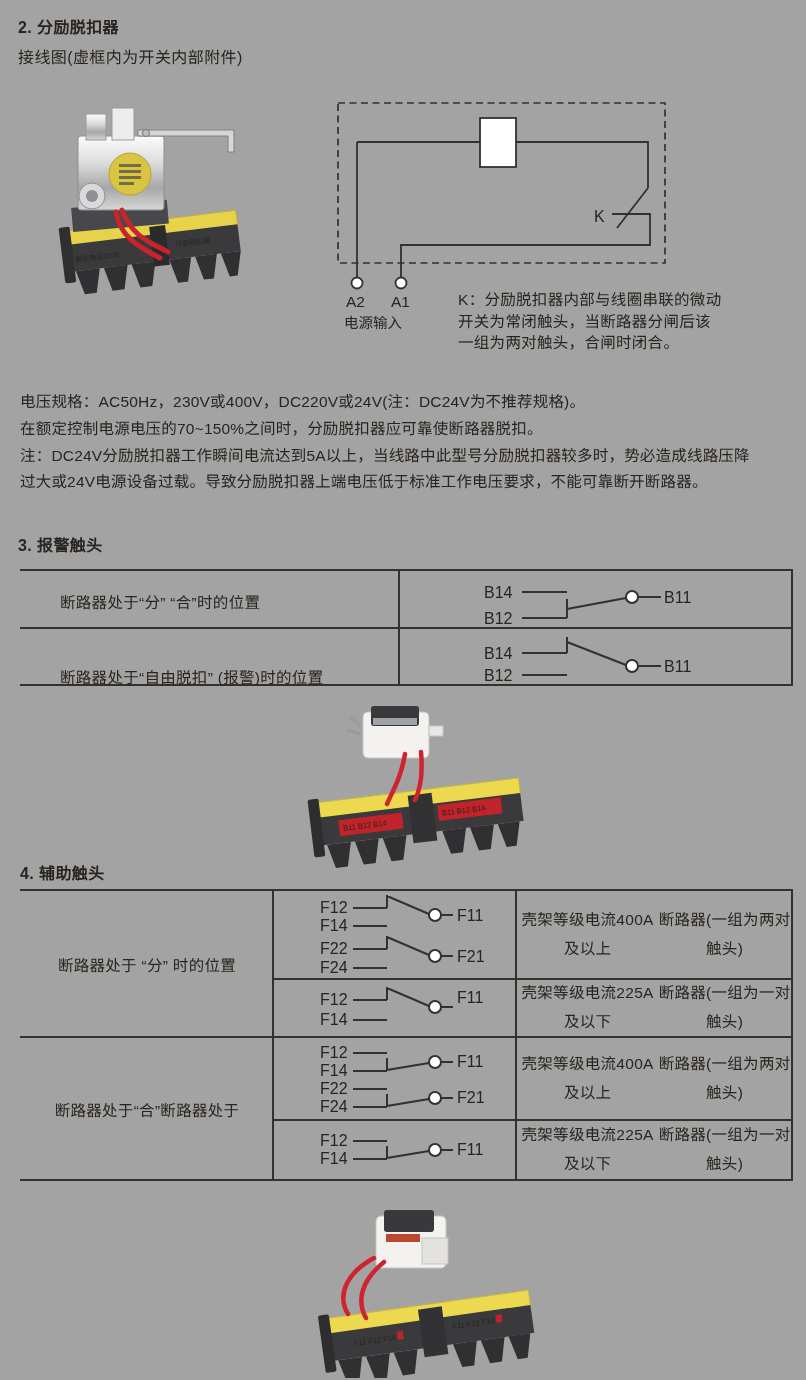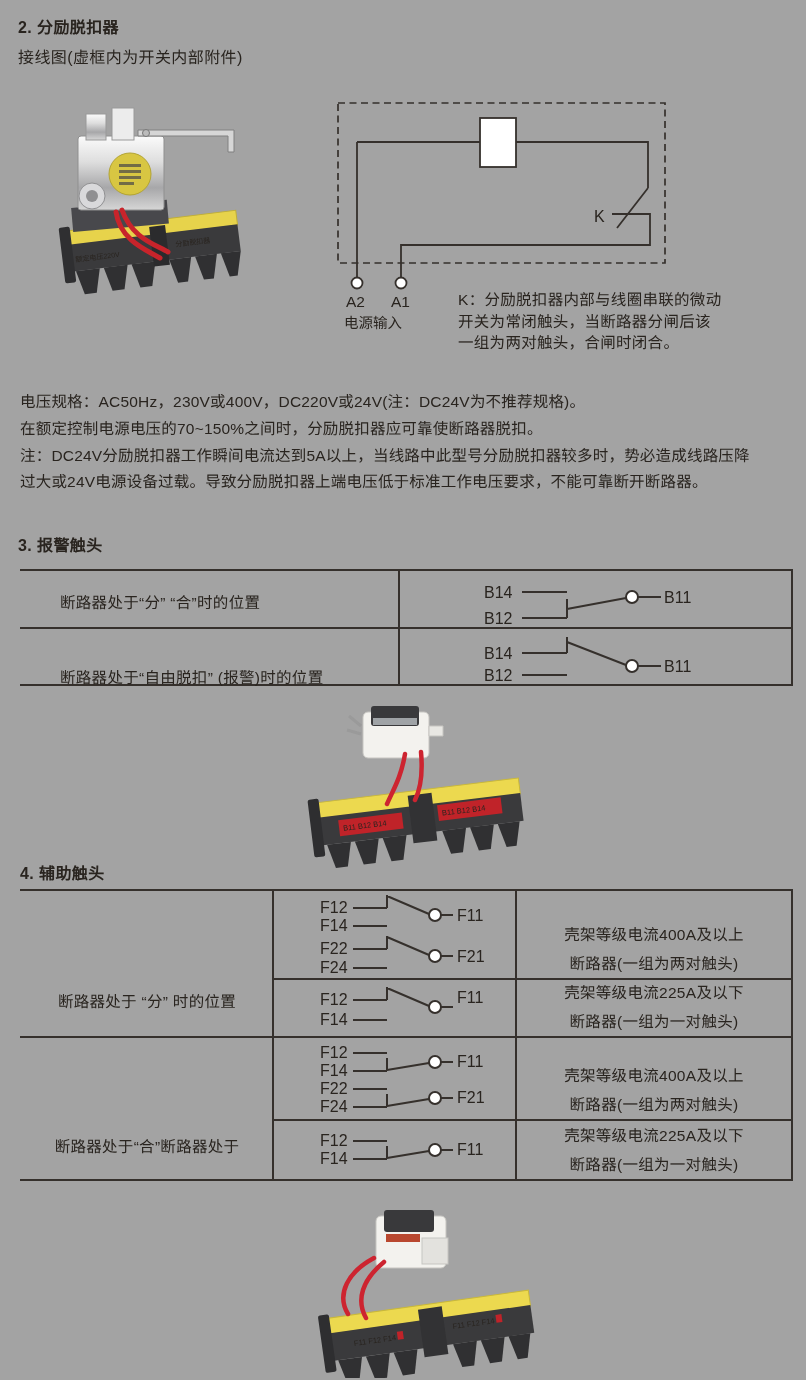--- a/index.html
+++ b/index.html
@@ -8,23 +8,23 @@
     width:806px; height:1380px;
     font-family:"Liberation Sans","DejaVu Sans",sans-serif;
     color:#29241f;
   }
   .page { position:relative; width:806px; height:1380px; background:#a3a3a3; overflow:hidden; }
   .abs { position:absolute; }
   .title { font-size:16px; font-weight:600; letter-spacing:.4px; }
   .spec { font-size:15.5px; line-height:26.8px; letter-spacing:.2px; }
   .note { font-size:15.5px; line-height:21.6px; letter-spacing:.3px; }
   .cell { font-size:15.5px; letter-spacing:.3px; display:flex; align-items:center; }
-  .cell-center { justify-content:center; text-align:center;margin-top:36px; }
+  .cell-center { justify-content:center; text-align:center; }
   .desc { font-size:15.5px; line-height:29px; letter-spacing:.3px;
-          display:flex; flex-direction:column; align-items:center; justify-content:flex-end; text-align:center; }
+          display:flex; flex-direction:row; align-items:center; justify-content:flex-end; text-align:center; }
   .hline { position:absolute; height:2px; background:#35302c; }
   .vline { position:absolute; width:2px; background:#35302c; }
   svg { display:block; }
   svg text { font-family:"Liberation Sans","DejaVu Sans",sans-serif; fill:#29241f; }
   .term { font-size:16px; }
 </style>
 </head>
 <body>
 
 <div class="page">

